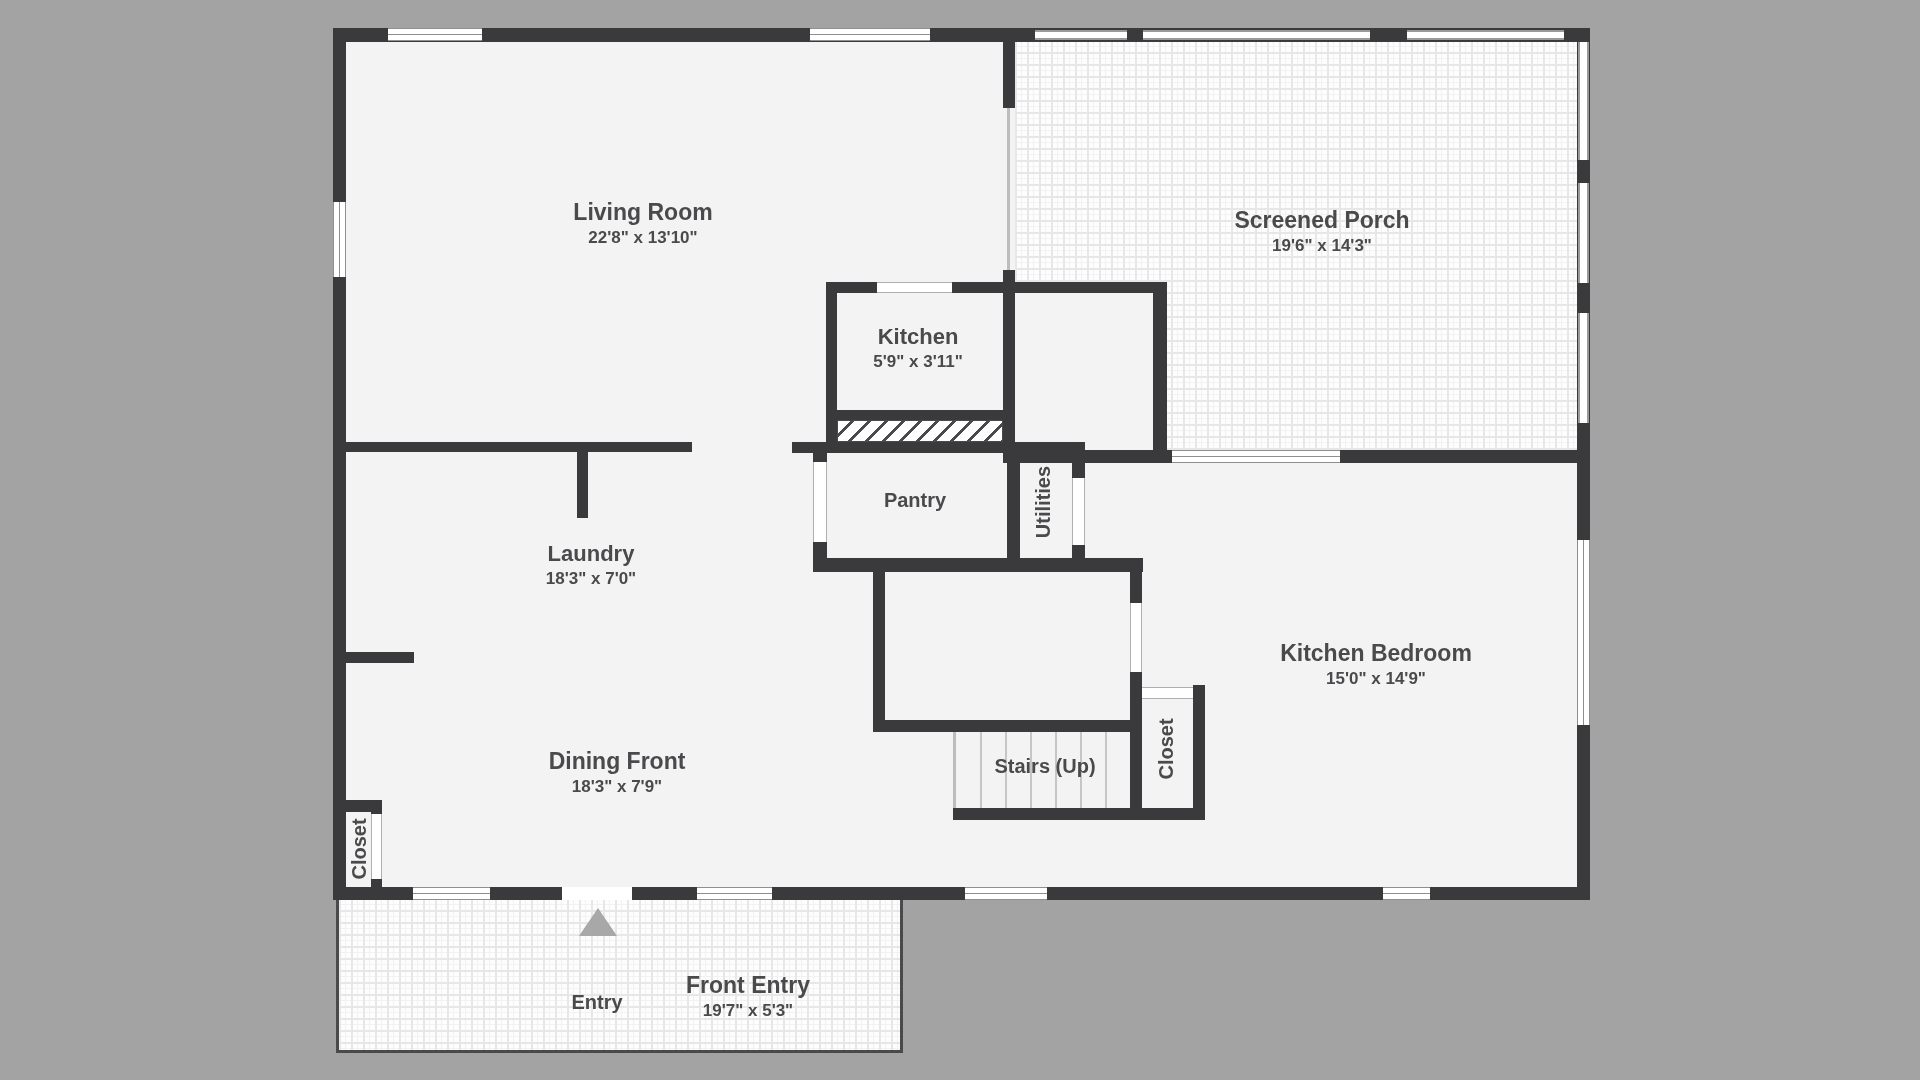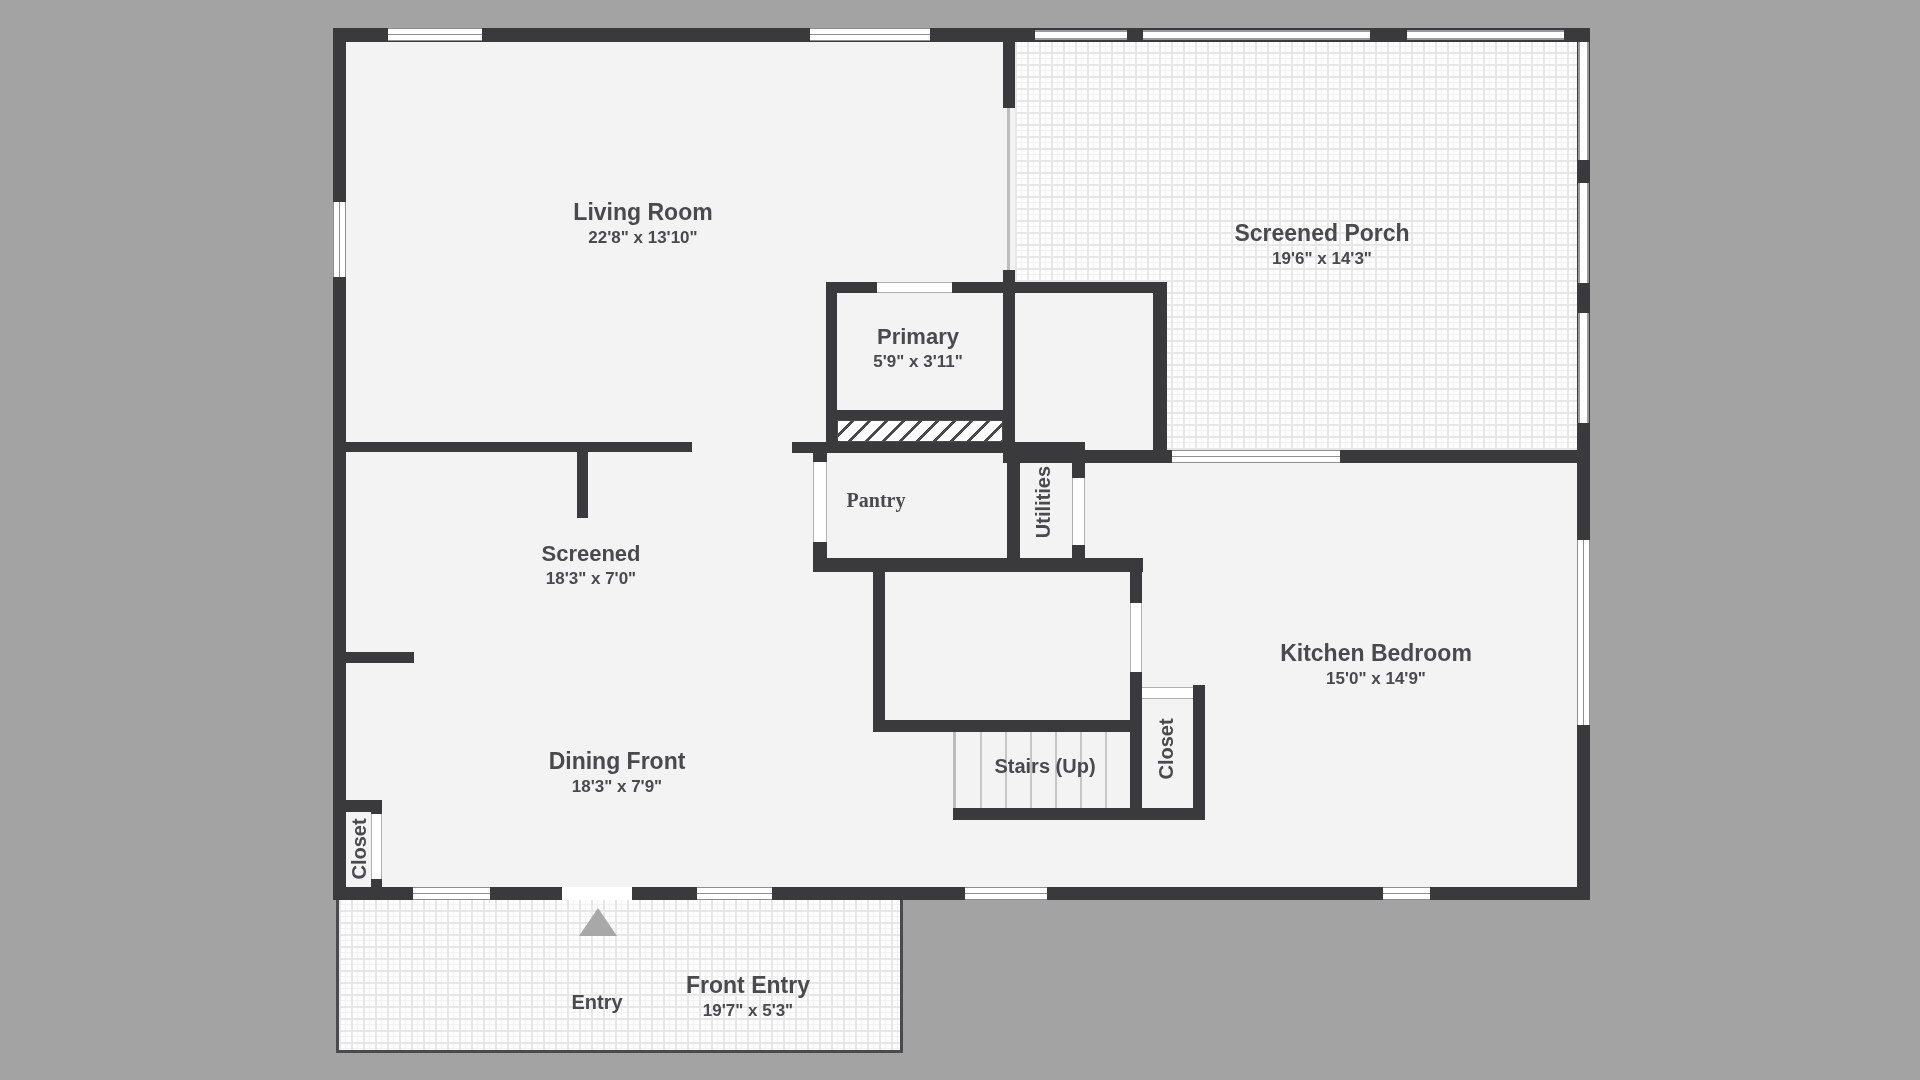--- a/index.html
+++ b/index.html
@@ -124,39 +124,39 @@
   <div class="abs wall" style="left:371px;top:806px;width:11px;height:8px;"></div>
   <div class="abs wall" style="left:371px;top:879px;width:11px;height:8px;"></div>
 
   <div class="abs arrow-up" style="left:579px;top:908px;"></div>
 
   <div class="label" style="left:643px;top:199px;">
     <div class="t-lg">Living Room</div>
     <div class="dims">22'8" x 13'10"</div>
   </div>
 
-  <div class="label" style="left:1322px;top:220px;">
+  <div class="label" style="left:1322px;top:207px;">
     <div class="t-lg">Screened Porch</div>
     <div class="dims">19'6" x 14'3"</div>
   </div>
 
   <div class="label" style="left:918px;top:324px;">
-    <div class="t-md">Primary</div>
+    <div class="t-md">Kitchen</div>
     <div class="dims">5'9" x 3'11"</div>
   </div>
 
 
-  <div class="label" style="left:876px;top:488px;font-family:Liberation Serif, serif;">
+  <div class="label" style="left:915px;top:488px;">
     <div class="t-sm">Pantry</div>
   </div>
 
   <div class="vlabel" style="left:1043px;top:502px;">Utilities</div>
 
   <div class="label" style="left:591px;top:541px;">
-    <div class="t-md">Screened</div>
+    <div class="t-md">Laundry</div>
     <div class="dims">18'3" x 7'0"</div>
   </div>
 
 
   <div class="label" style="left:1376px;top:640px;">
     <div class="t-lg">Kitchen Bedroom</div>
     <div class="dims">15'0" x 14'9"</div>
   </div>
 
   <div class="label" style="left:617px;top:748px;">

